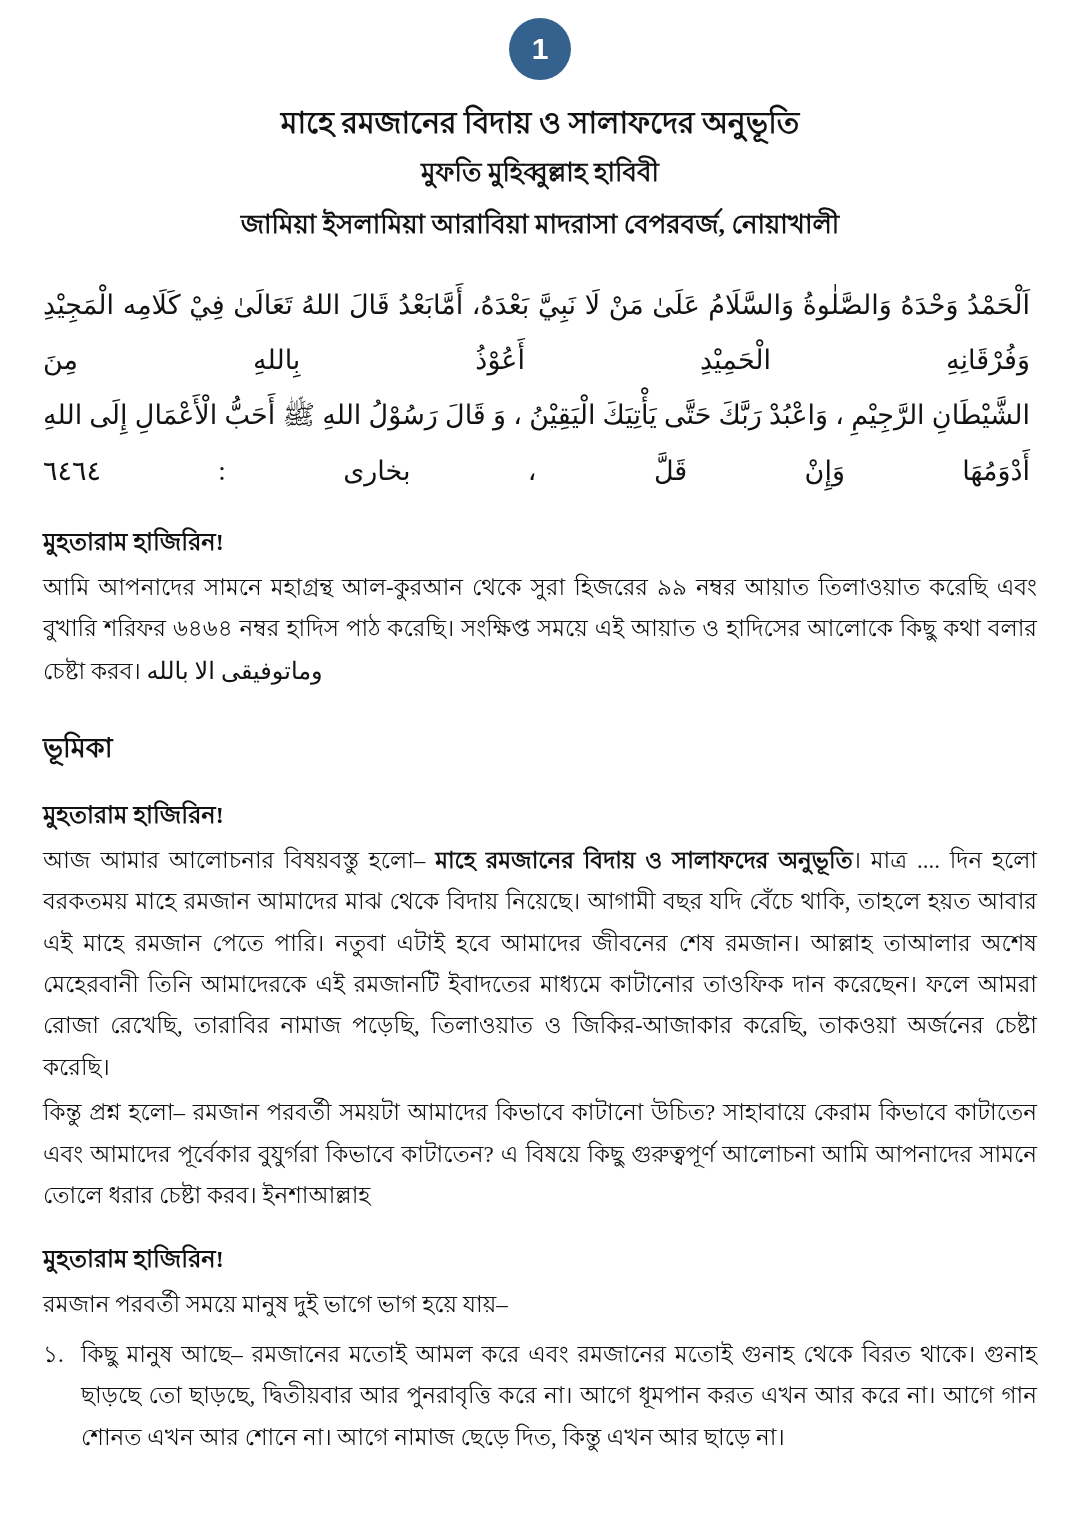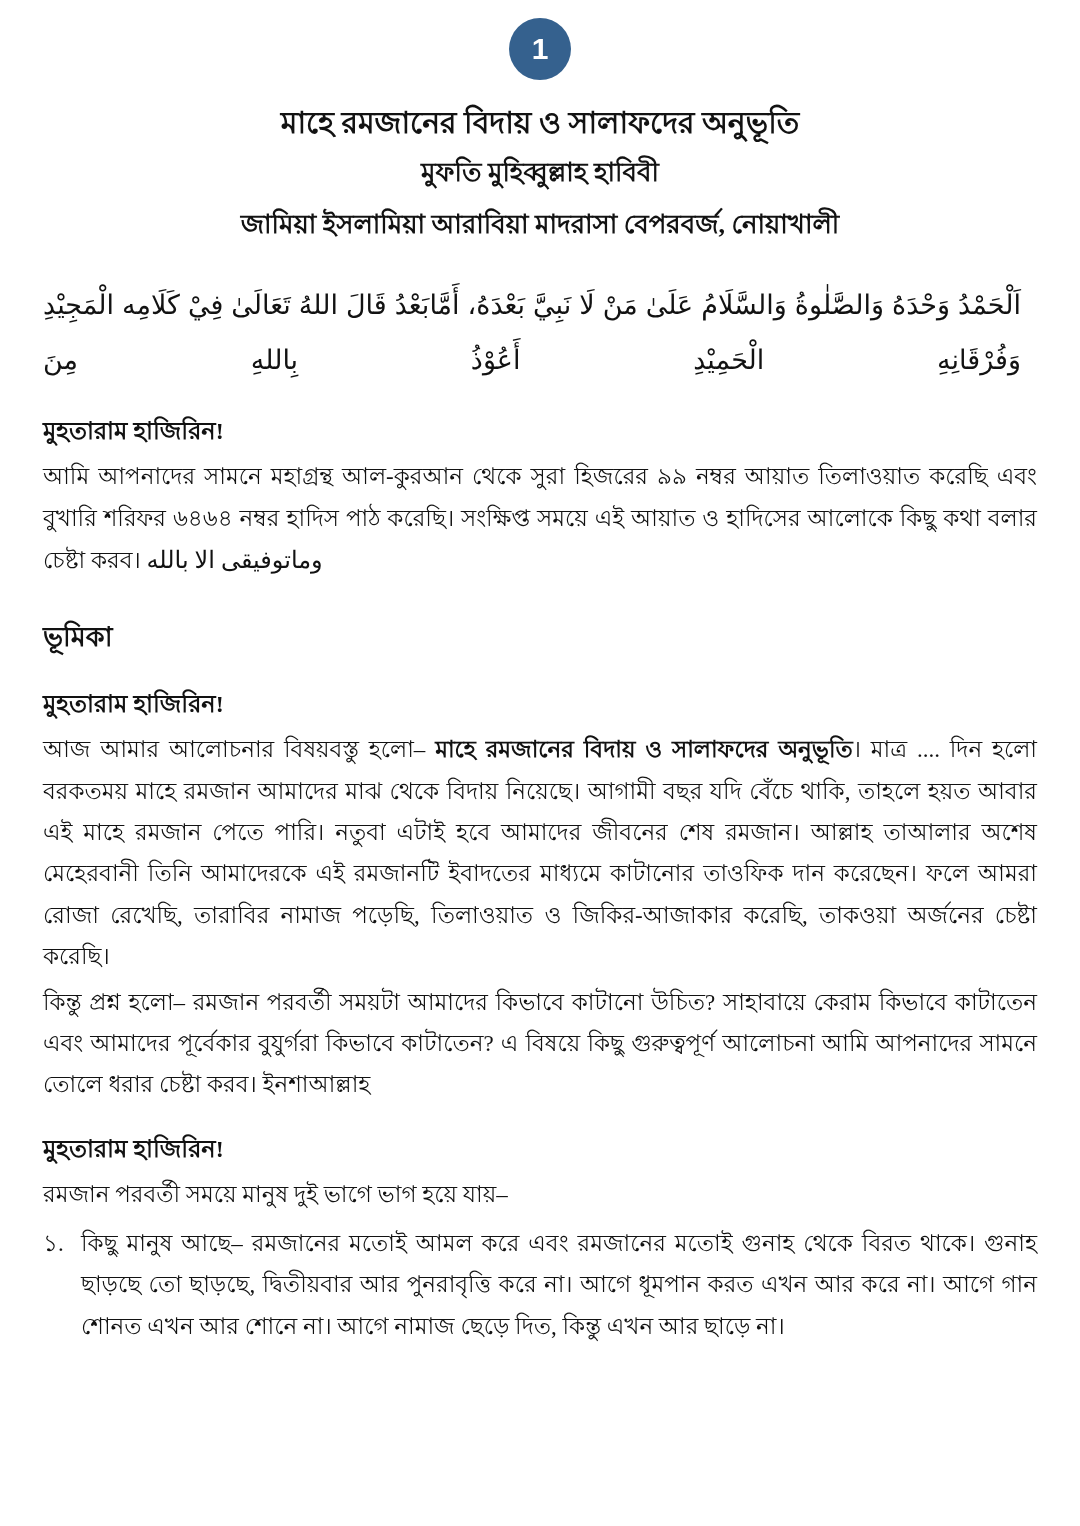--- a/index.html
+++ b/index.html
@@ -54,21 +54,21 @@
   .doc-institution {
     text-align: center;
     font-weight: bold;
     font-size: 26px;
     margin: 0 0 30px 0;
   }
   .arabic-block {
     direction: rtl;
     font-size: 27px;
     line-height: 2.05;
-    margin: 6px 16px 14px 0;
+    margin: 6px 7px 14px 0;
   }
   .arabic-block .arabic-line {
     text-align: justify;
     text-align-last: justify;
   }
   .salutation {
     font-weight: bold;
     font-size: 24px;
     margin: 24px 0 4px 0;
   }
@@ -126,20 +126,21 @@
     <span>1</span>
   </div>
 
 
   <div class="doc-title">মাহে রমজানের বিদায় ও সালাফদের অনুভূতি</div>
   <div class="doc-author">মুফতি মুহিব্বুল্লাহ হাবিবী</div>
   <div class="doc-institution">জামিয়া ইসলামিয়া আরাবিয়া মাদরাসা বেপরবর্জ, নোয়াখালী</div>
 
   <div class="arabic-block">
     <div class="arabic-line">اَلْحَمْدُ وَحْدَهُ وَالصَّلٰوةُ وَالسَّلَامُ عَلَىٰ مَنْ لَا نَبِيَّ بَعْدَهُ، أَمَّابَعْدُ قَالَ اللهُ تَعَالَىٰ فِيْ كَلَامِه الْمَجِيْدِ وَفُرْقَانِهِ الْحَمِيْدِ أَعُوْذُ بِاللهِ مِنَ</div>
+    <div class="arabic-line">الشَّيْطَانِ الرَّجِيْمِ ، وَاعْبُدْ رَبَّكَ حَتَّى يَأْتِيَكَ الْيَقِيْنُ ، وَ قَالَ رَسُوْلُ اللهِ ﷺ أَحَبُّ الْأَعْمَالِ إِلَى اللهِ أَدْوَمُهَا وَإِنْ قَلَّ ، بخارى : ٦٤٦٤</div>
   </div>
 
   <div class="salutation">মুহতারাম হাজিরিন!</div>
   <p class="para"><span>আমি আপনাদের সামনে মহাগ্রন্থ আল-কুরআন থেকে সুরা হিজরের ৯৯ নম্বর আয়াত তিলাওয়াত করেছি এবং বুখারি শরিফর ৬৪৬৪ নম্বর হাদিস পাঠ করেছি। সংক্ষিপ্ত সময়ে এই আয়াত ও হাদিসের আলোকে কিছু কথা বলার চেষ্টা করব। </span><span class="inline-arabic">وماتوفيقى الا بالله</span></p>
 
   <div class="section-heading">ভূমিকা</div>
 
   <div class="salutation">মুহতারাম হাজিরিন!</div>
   <p class="para"><span>আজ আমার আলোচনার বিষয়বস্তু হলো– </span><b class="inline-topic">মাহে রমজানের বিদায় ও সালাফদের অনুভূতি</b><span>। মাত্র .... দিন হলো বরকতময় মাহে রমজান আমাদের মাঝ থেকে বিদায় নিয়েছে। আগামী বছর যদি বেঁচে থাকি, তাহলে হয়ত আবার এই মাহে রমজান পেতে পারি। নতুবা এটাই হবে আমাদের জীবনের শেষ রমজান। আল্লাহ তাআলার অশেষ মেহেরবানী তিনি আমাদেরকে এই রমজানটি ইবাদতের মাধ্যমে কাটানোর তাওফিক দান করেছেন। ফলে আমরা রোজা রেখেছি, তারাবির নামাজ পড়েছি, তিলাওয়াত ও জিকির-আজাকার করেছি, তাকওয়া অর্জনের চেষ্টা করেছি।</span></p>
   <p class="para">কিন্তু প্রশ্ন হলো– রমজান পরবর্তী সময়টা আমাদের কিভাবে কাটানো উচিত? সাহাবায়ে কেরাম কিভাবে কাটাতেন এবং আমাদের পূর্বেকার বুযুর্গরা কিভাবে কাটাতেন? এ বিষয়ে কিছু গুরুত্বপূর্ণ আলোচনা আমি আপনাদের সামনে তোলে ধরার চেষ্টা করব। ইনশাআল্লাহ</p>

